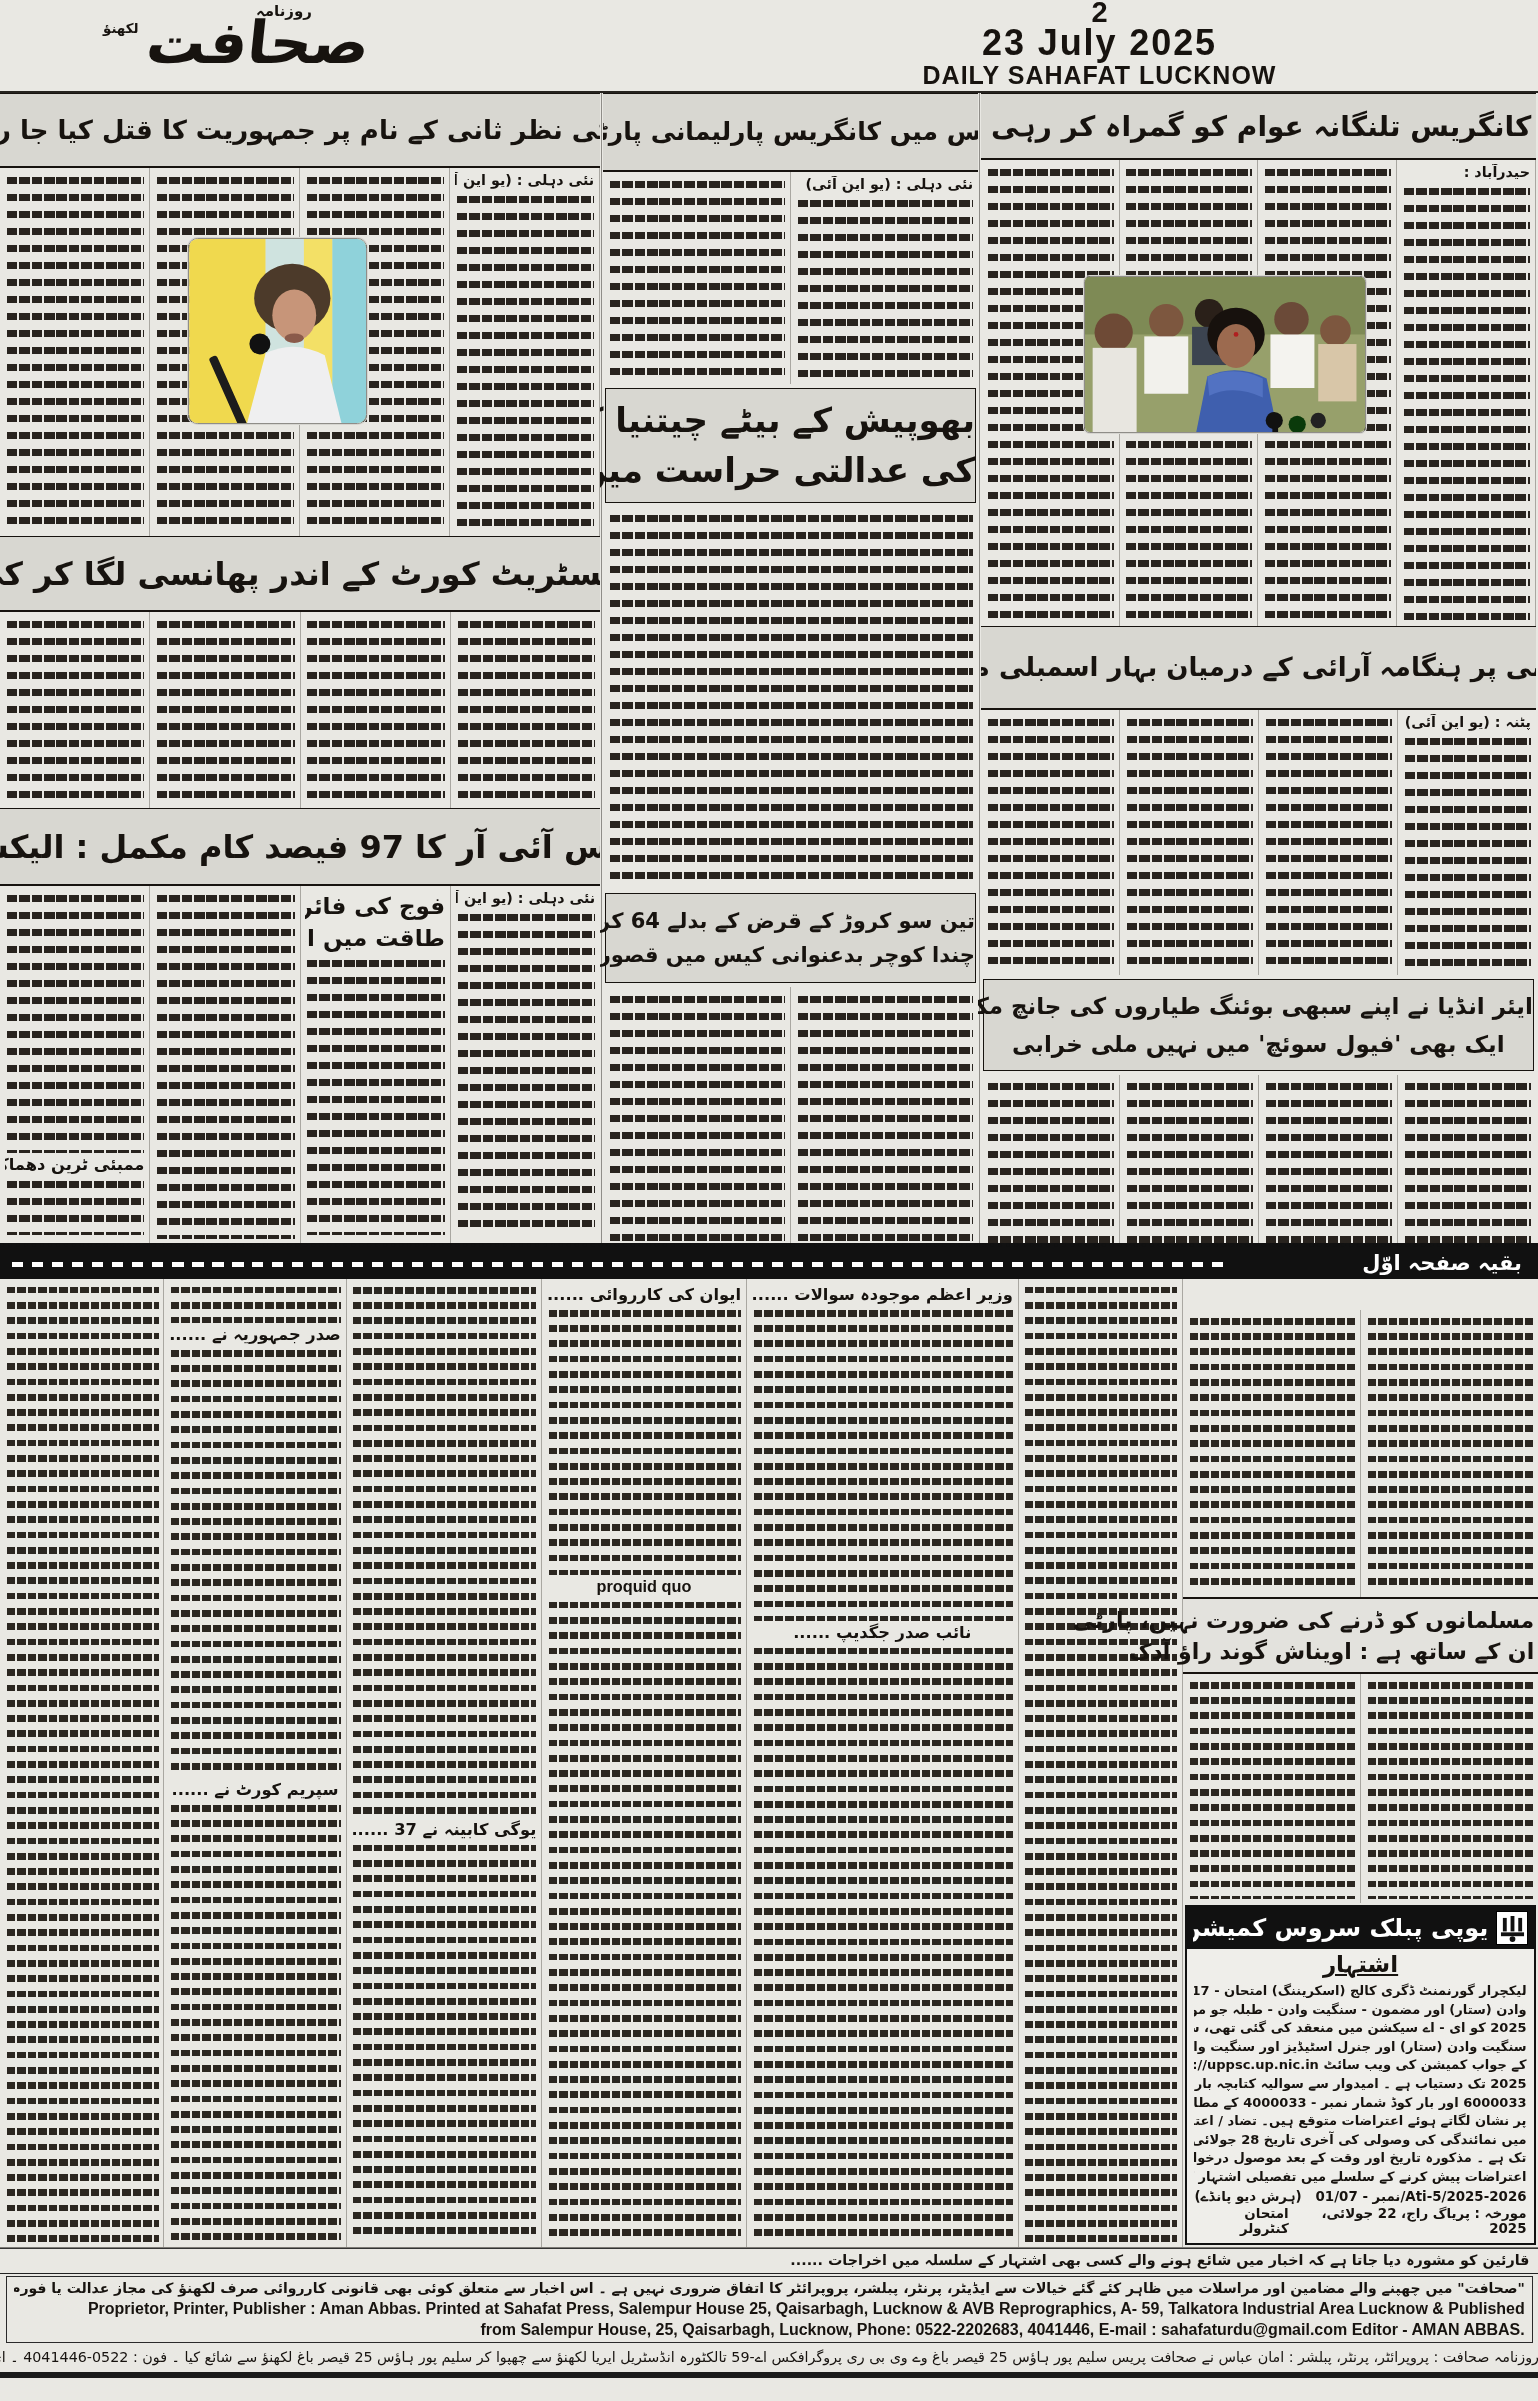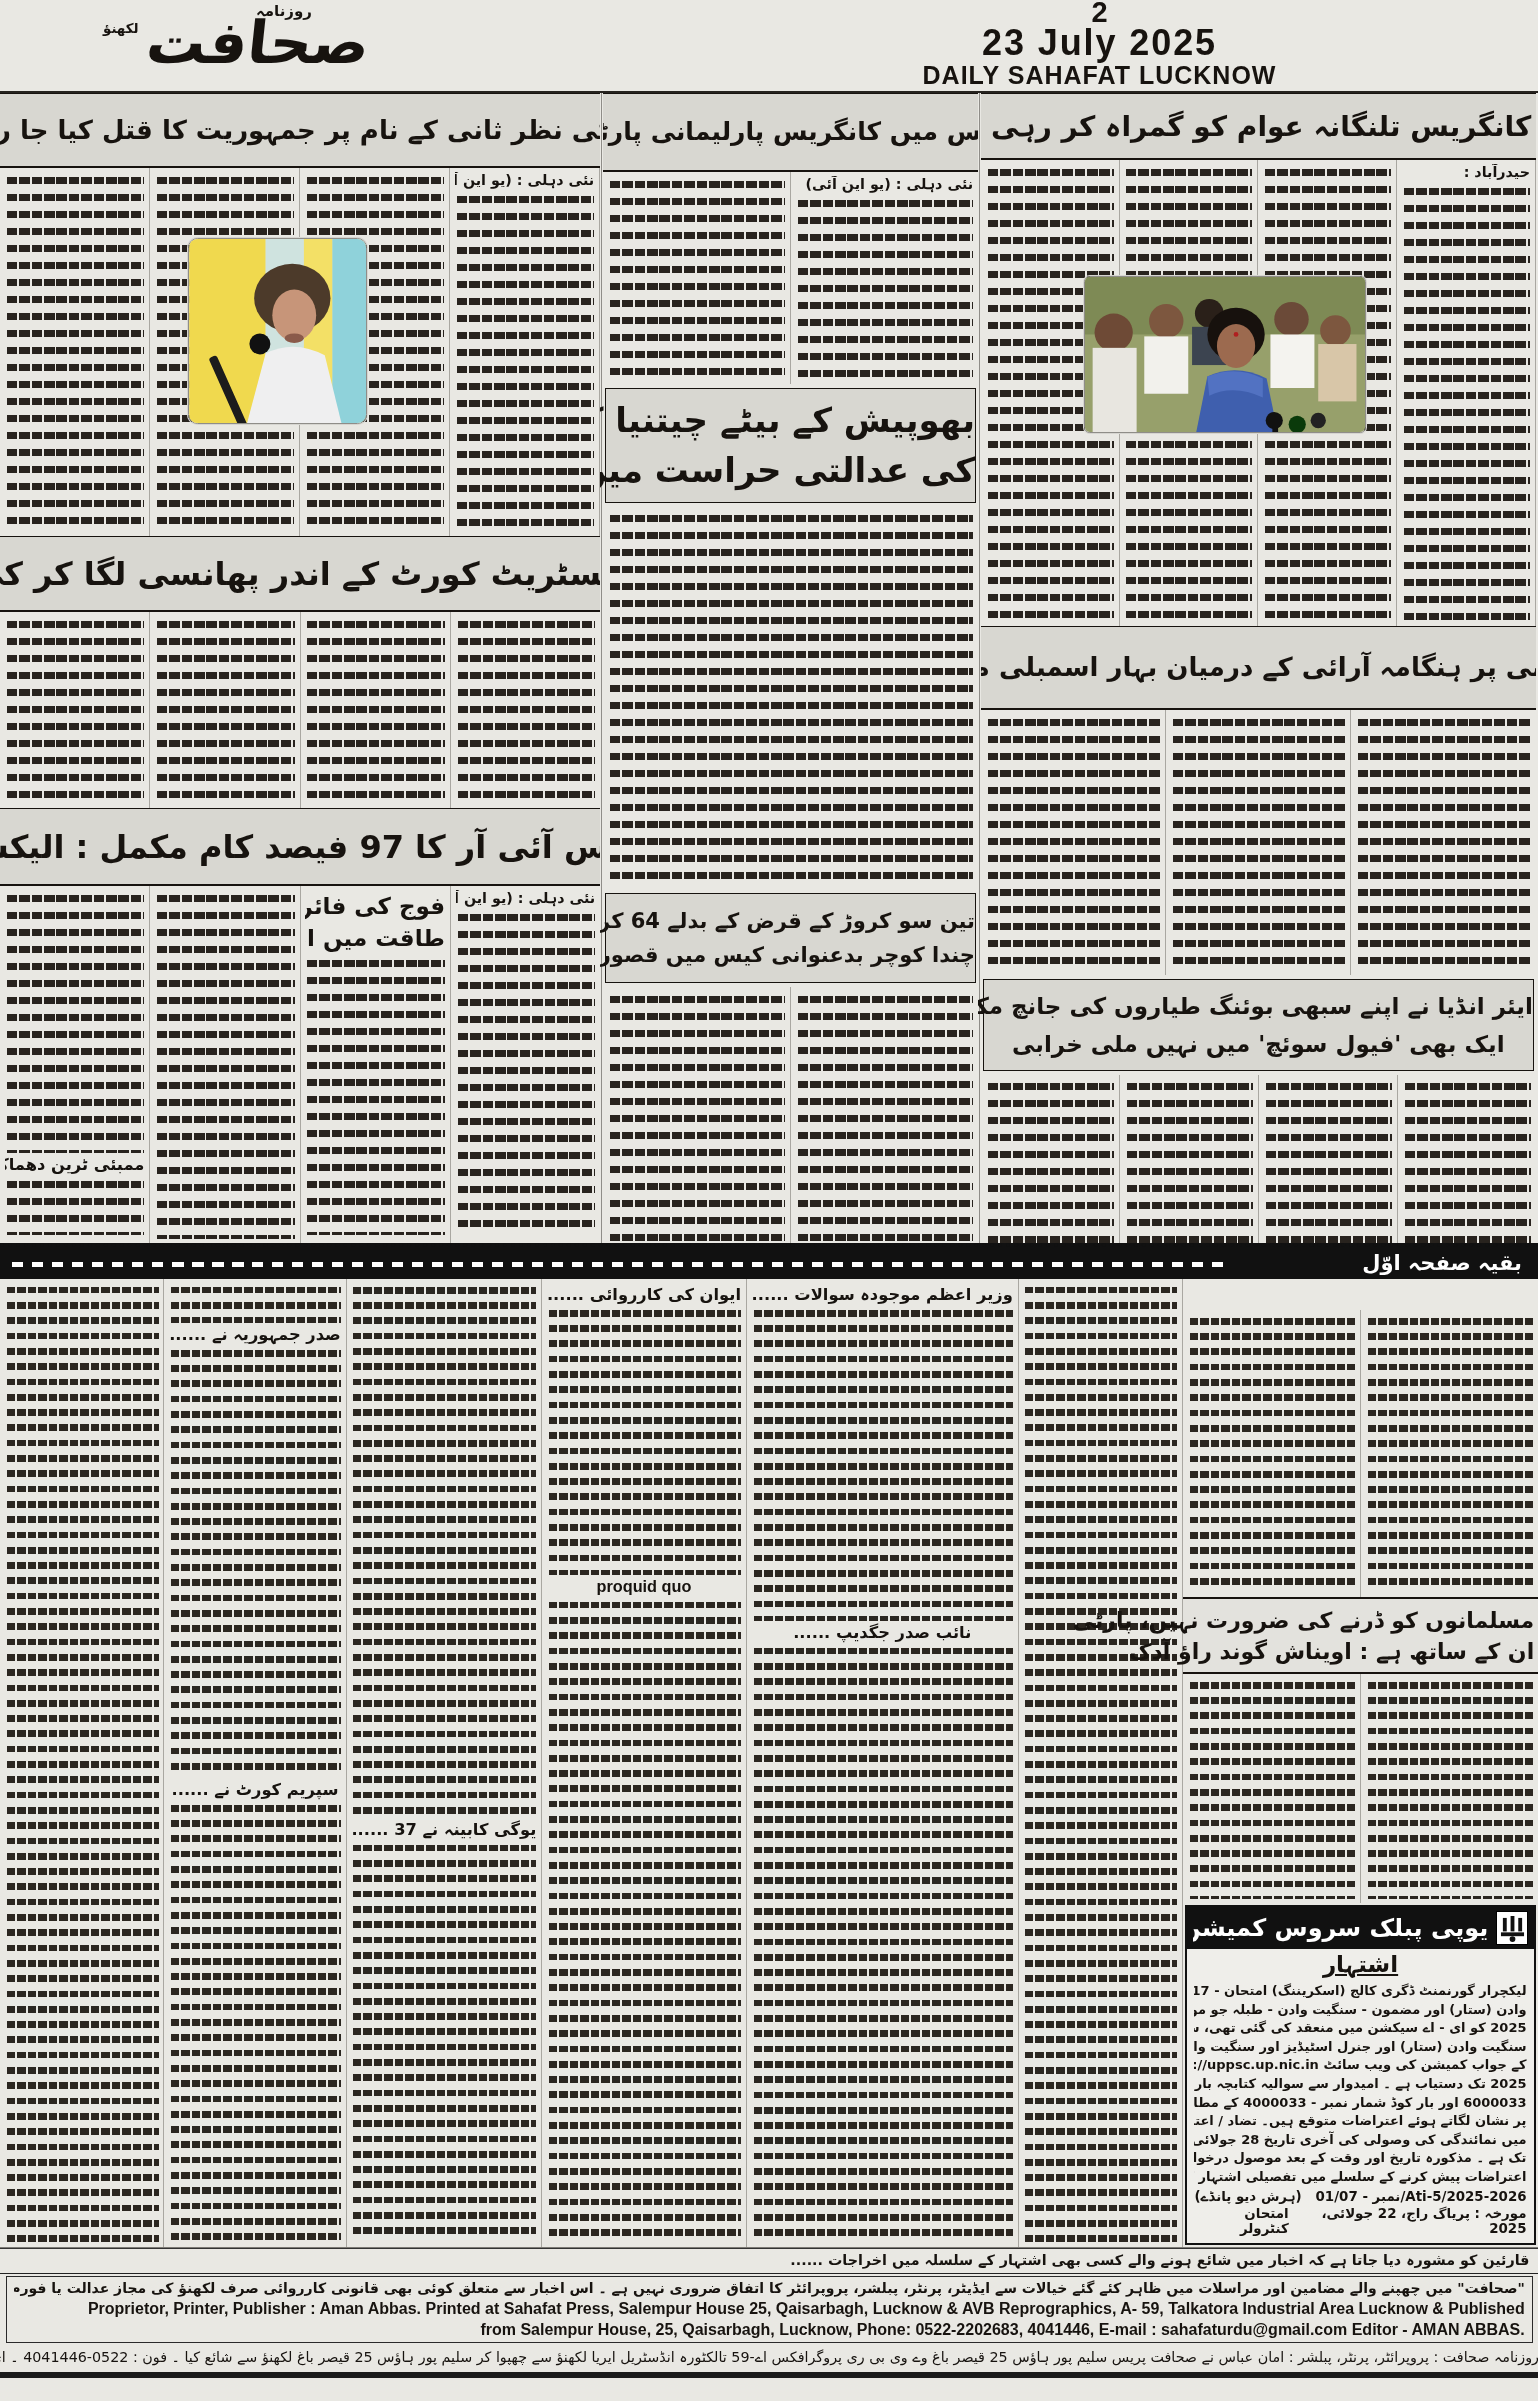--- a/index.html
+++ b/index.html
@@ -272,20 +272,24 @@
       <div class="cols" style="height:265px">
         <div class="c">
             <div class="stx" style="height:100%"></div>
           </div>
         <div class="c">
             <div class="stx" style="height:100%"></div>
           </div>
         <div class="c">
             <div class="stx" style="height:100%"></div>
           </div>
+        <div class="c">
+          <div class="dateline">پٹنہ : (یو این آئی)</div>
+          <div class="stx" style="height:236px"></div>
+        </div>
       </div>
       <div class="boxed" style="height:92px;display:flex;flex-direction:column;justify-content:center;text-align:center;direction:rtl;font-weight:bold;font-size:23px;line-height:38px">
         <div class="hl" style="white-space:nowrap">ایئر انڈیا نے اپنے سبھی بوئنگ طیاروں کی جانچ مکمل کر لی</div>
         <div class="hl" style="white-space:nowrap">ایک بھی 'فیول سوئچ' میں نہیں ملی خرابی</div>
       </div>
       <div class="cols" style="height:176px">
         <div class="c">
             <div class="stx" style="height:100%"></div>
           </div>
         <div class="c">

